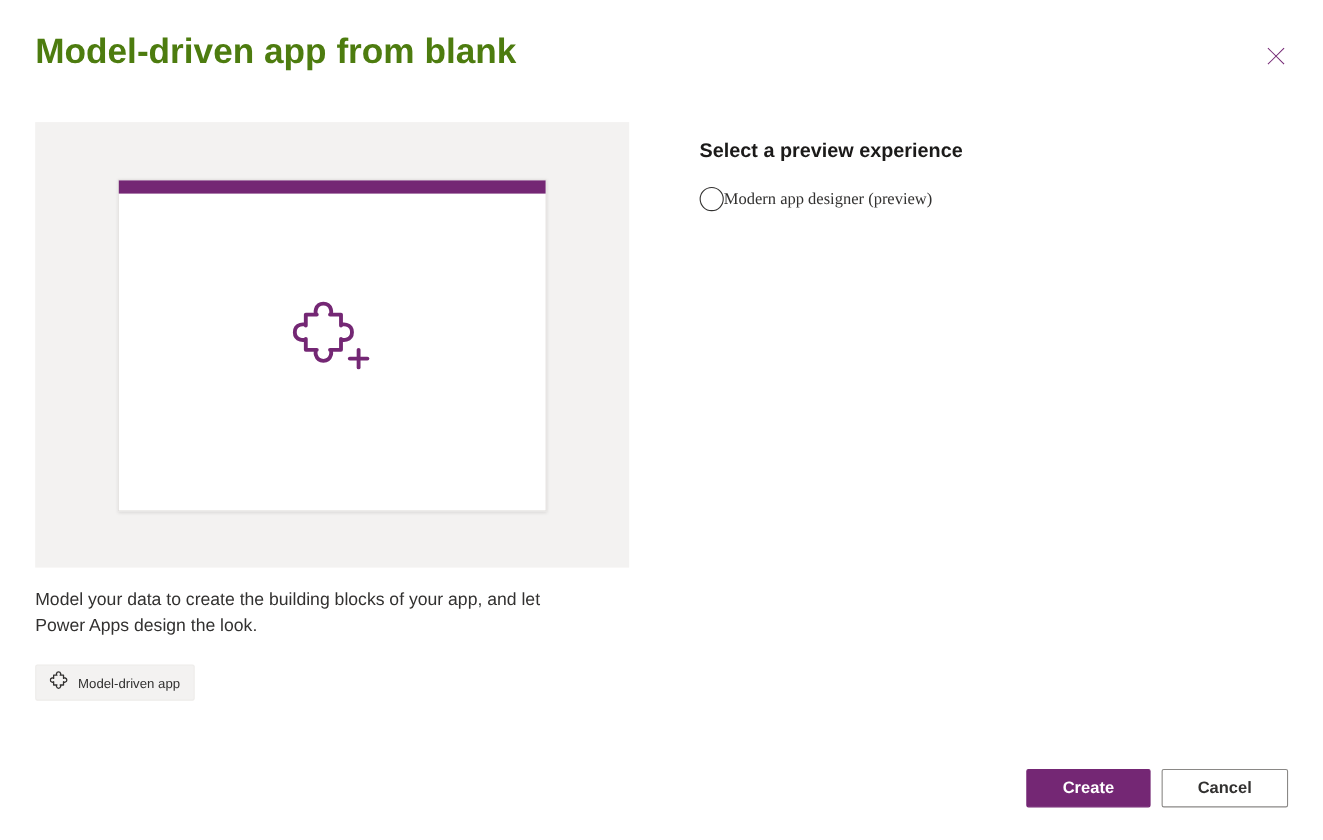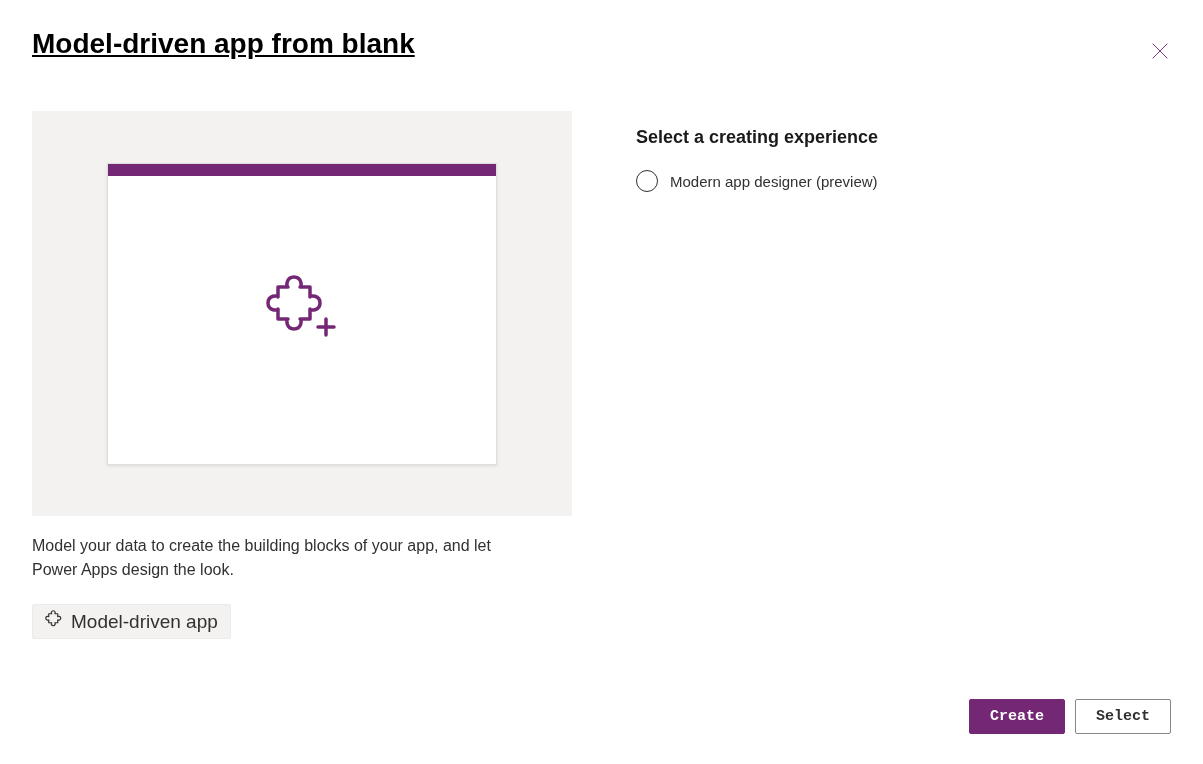--- a/index.html
+++ b/index.html
@@ -21,24 +21,23 @@
       height: 100%;
       display: flex;
       flex-direction: column;
     }
     .header {
       display: flex;
       justify-content: space-between;
       align-items: flex-start;
     }
     .title {
-      font-size: 28px;
+      font-size: 32px;
       font-weight: 600;
-      color: #000000;
-      text-decoration: underline;
+      color: #4d7c0f;
     }
     .close-btn {
       background: none;
       border: none;
       cursor: pointer;
       padding: 4px;
       color: #742774;
       margin-top: 8px;
       margin-right: -4px;
     }
@@ -93,21 +92,21 @@
       line-height: 1.5;
       max-width: 490px;
     }
     .tag {
       display: inline-flex;
       align-items: center;
       gap: 8px;
       background: #f3f2f1;
       border: 1px solid #edebe9;
       padding: 5px 12px;
-      font-size: 19px;
+      font-size: 12px;
       color: #323130;
       margin-top: 22px;
       border-radius: 2px;
     }
     .tag svg {
       width: 18px;
       height: 18px;
     }
     .right {
       padding-top: 16px;
@@ -119,22 +118,22 @@
       margin-bottom: 22px;
     }
     .radio-group {
       display: flex;
       flex-direction: column;
       gap: 20px;
     }
     .radio-item {
       display: flex;
       align-items: center;
-      gap: 12px;
       cursor: pointer;
+      font-family: Liberation Serif, serif;
     }
     .radio-outer {
       width: 22px;
       height: 22px;
       border-radius: 50%;
       border: 1px solid #323130;
       display: flex;
       align-items: center;
       justify-content: center;
       flex-shrink: 0;
@@ -152,26 +151,26 @@
       font-size: 15px;
       color: #323130;
     }
     .footer {
       display: flex;
       justify-content: flex-end;
       gap: 10px;
       padding-bottom: 2px;
     }
     .btn {
-      padding: 8px 20px;
+      padding: 8px 32px;
       font-size: 15px;
       font-weight: 600;
       cursor: pointer;
       border-radius: 2px;
-      font-family: Liberation Mono, monospace;
+      font-family: Liberation Sans, sans-serif;
     }
     .btn-primary {
       background: #742774;
       color: #ffffff;
       border: 1px solid #742774;
     }
     .btn-secondary {
       background: #ffffff;
       color: #323130;
       border: 1px solid #8a8886;
@@ -246,27 +245,27 @@
                      C 5 14 1 14 1 11
                      C 1 8 5 8 5 9
                      Z"></path>
           </svg>
         </span>
         <span>Model-driven app</span>
       </span>
     </div>
 
     <div class="right">
-      <h2 class="section-heading">Select a creating experience</h2>
+      <h2 class="section-heading">Select a preview experience</h2>
       <div class="radio-group">
         <label class="radio-item">
           <span class="radio-outer"></span>
           <span class="radio-label">Modern app designer (preview)</span>
         </label>
       </div>
     </div>
   </div>
 
   <div class="footer">
     <button class="btn btn-primary">Create</button>
-    <button class="btn btn-secondary">Select</button>
+    <button class="btn btn-secondary">Cancel</button>
   </div>
 </div>
 
 </body></html>

